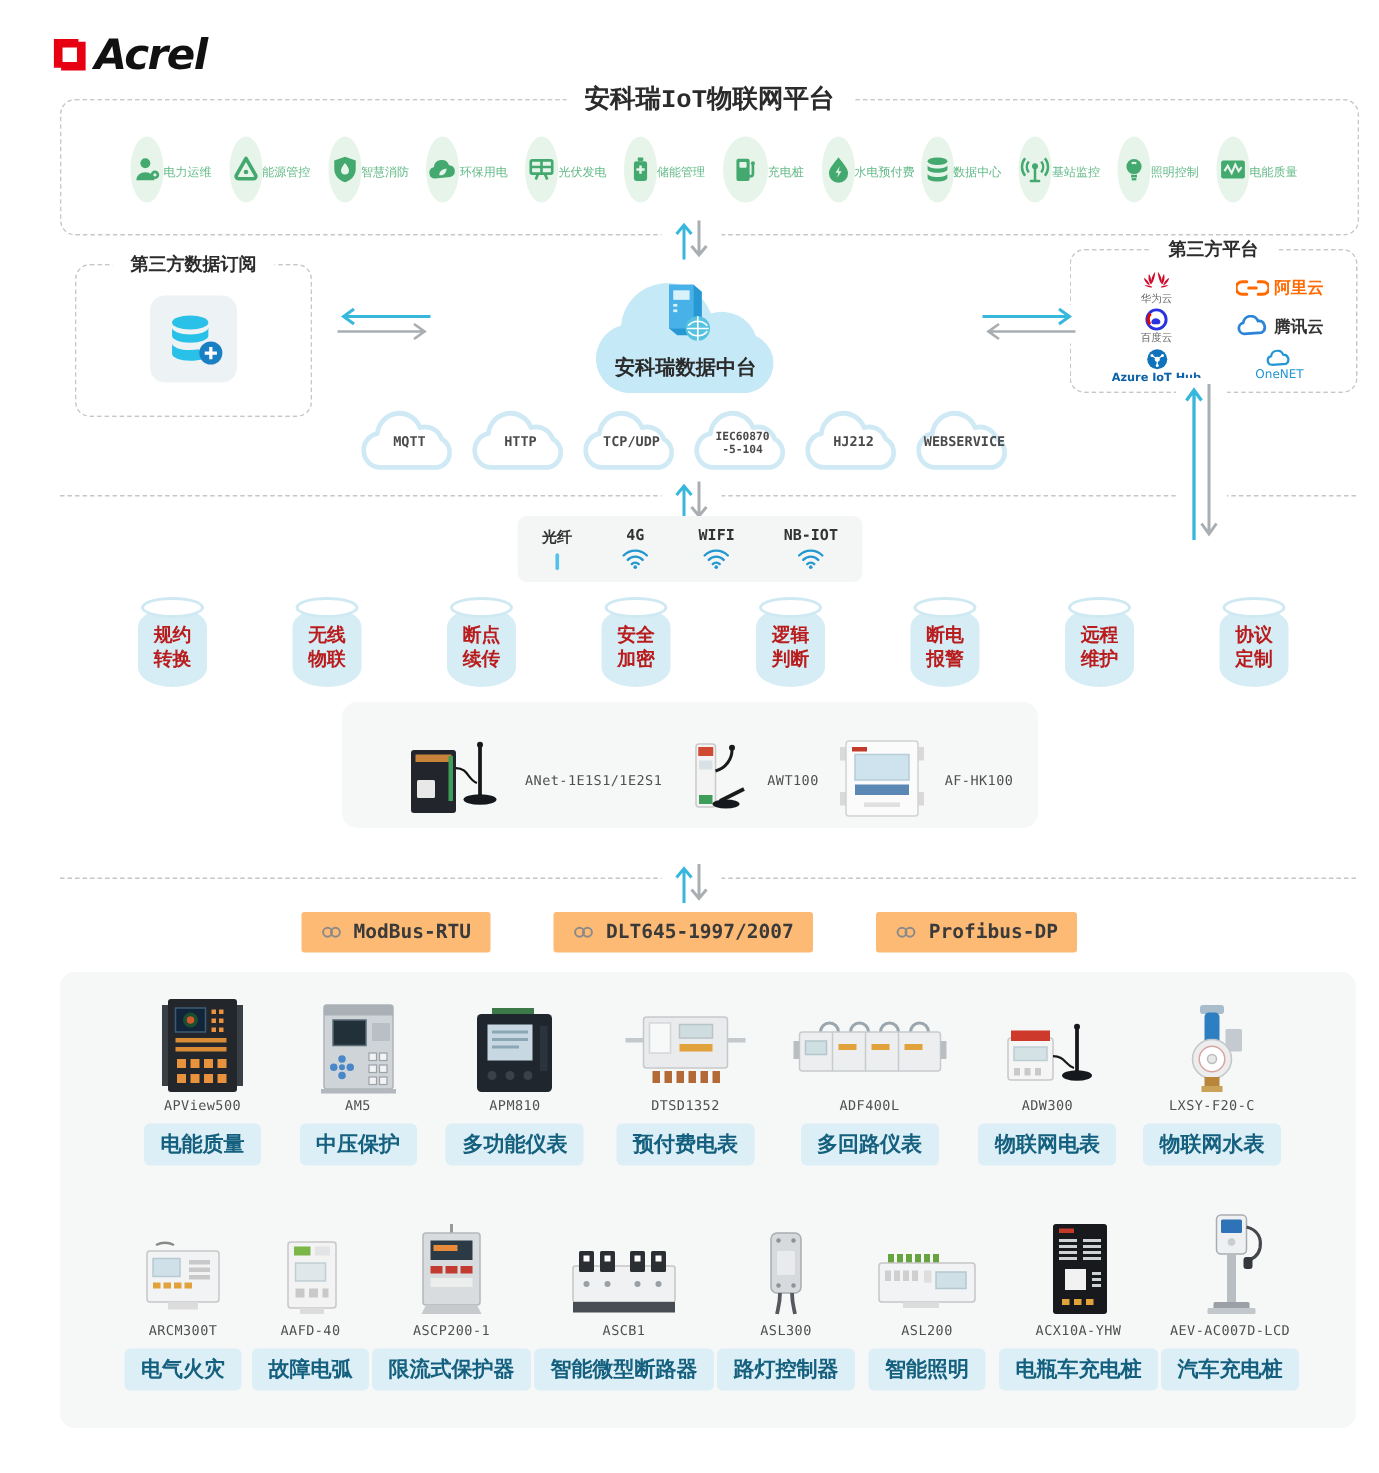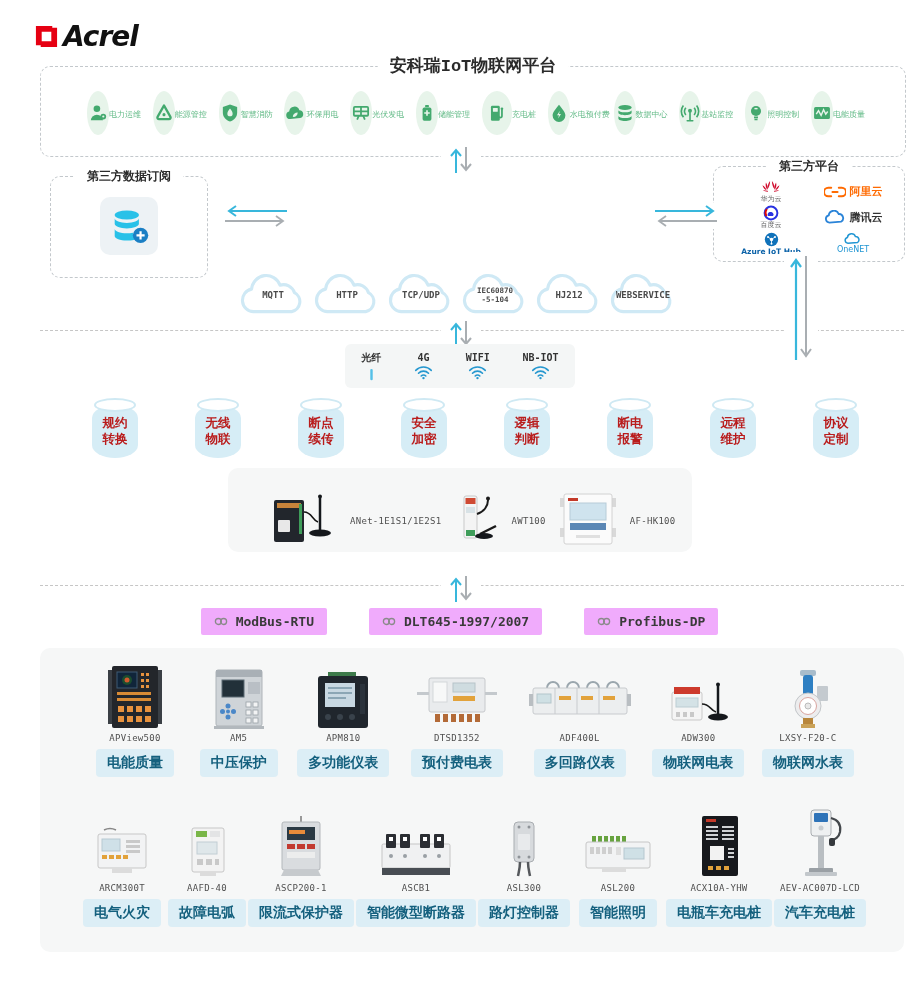--- a/index.html
+++ b/index.html
@@ -68,21 +68,21 @@
             line-height:16px;color:#b91c1c;}
   
   .tray{position:absolute;background:#f6f7f7;border-radius:10px;}
   .gwrow{position:absolute;inset:6px 26px 4px 26px;display:flex;justify-content:space-between;
          align-items:flex-end;}
   .gw{display:flex;flex-direction:row;align-items:center;}
   .model{margin-top:3px;font-family:"DejaVu Sans Mono",monospace;font-size:9px;color:#4f4f4f;
          letter-spacing:0.3px;white-space:nowrap;}
   
   .chiprow{position:absolute;top:608px;left:0;right:0;display:flex;justify-content:center;gap:42px;}
-  .pchip{display:inline-flex;align-items:center;gap:8px;background:#f0abfc;padding:6px 13px;
+  .pchip{display:inline-flex;align-items:center;gap:8px;background:#fdba74;padding:6px 13px;
          font-family:"DejaVu Sans Mono",monospace;font-weight:bold;font-size:13px;color:#3a3a3a;
          border-radius:2px;}
   .pchip .lk{line-height:0;}
   
   .prow{position:absolute;left:0;right:0;display:flex;justify-content:space-between;}
   .prow1{top:14px;padding:0 50px;}
   .prow2{top:158px;padding:0 38px;}
   .prod{display:flex;flex-direction:column;align-items:center;}
   .prod-img{display:flex;align-items:flex-end;justify-content:center;line-height:0;}
   .prow1 .prod-img{height:68px;}
@@ -247,20 +247,35 @@
             <ellipse cx="18" cy="10" rx="11" ry="4.2"></ellipse>
             <path d="M7 13 c0 2.3 4.9 4.2 11 4.2 s11-1.9 11-4.2 v5 c0 2.3-4.9 4.2-11 4.2 S7 20.3 7 18 z"></path>
             <path d="M7 22.5 c0 2.3 4.9 4.2 11 4.2 2 0 3.8-.2 5.4-.5 a8 8 0 0 0 5.6 4.6 c-2 1.5-6.3 2.4-11 2.4 -6.1 0-11-1.9-11-4.2 z"></path>
           </g>
           <circle cx="30.5" cy="28.5" r="7" fill="#1b7fc4"></circle>
           <path d="M30.5 24.8 v7.4 M26.8 28.5 h7.4" stroke="#fff" stroke-width="2"></path>
         </svg>
       </div>
   </div>
 
+  <div class="bigcloud">
+    <svg class="cl" width="150" height="98" viewBox="0 0 150 98">
+      <path d="M36 86 a23 23 0 0 1 -4 -45 a31 31 0 0 1 60 -8 a24 24 0 0 1 30 15 a20 20 0 0 1 -6 38 z" fill="#c5e9f7"></path>
+    </svg>
+    <span class="bigcloud-icon"><svg viewBox="0 0 44 50" width="40" height="46">
+          <path d="M10 4 h18 l6 5 v32 h-18 l-6-5 z" fill="#2898d5"></path>
+          <path d="M10 4 h18 v32 h-18 z" fill="#47b1e8"></path>
+          <rect x="13" y="8" width="12" height="7" fill="#d9f1fb"></rect>
+          <rect x="13" y="18" width="3" height="2" fill="#d9f1fb"></rect>
+          <rect x="13" y="22" width="3" height="2" fill="#d9f1fb"></rect>
+          <circle cx="31" cy="36" r="9" fill="#55c3e0"></circle>
+          <path d="M24 34 a9 9 0 0 1 14 0 M24 38 a9 9 0 0 0 14 0 M31 27 v18 M23 36 h16" stroke="#fff" stroke-width="1.2" fill="none"></path>
+        </svg></span>
+    <div class="bigcloud-label">安科瑞数据中台</div>
+  </div>
 
   <div class="dashed-box" style="left:713px;top:166px;width:190px;height:94px;">
     <div class="box-title small-title">第三方平台</div>
     <div class="vendors">
       <div class="vend">
           <span style="line-height:0"><svg viewBox="0 0 24 16" width="22" height="15">
               <g fill="#cf0a2c">
                 <path d="M11 1 c-2 2.5-3.2 5.8-3 9 1.8-1.6 3-5.6 3-9z"></path>
                 <path d="M13 1 c2 2.5 3.2 5.8 3 9 -1.8-1.6-3-5.6-3-9z"></path>
                 <path d="M6.5 2.5 c-.8 2.8-.2 6 1.6 8 .6-2.4-.2-5.8-1.6-8z"></path>

